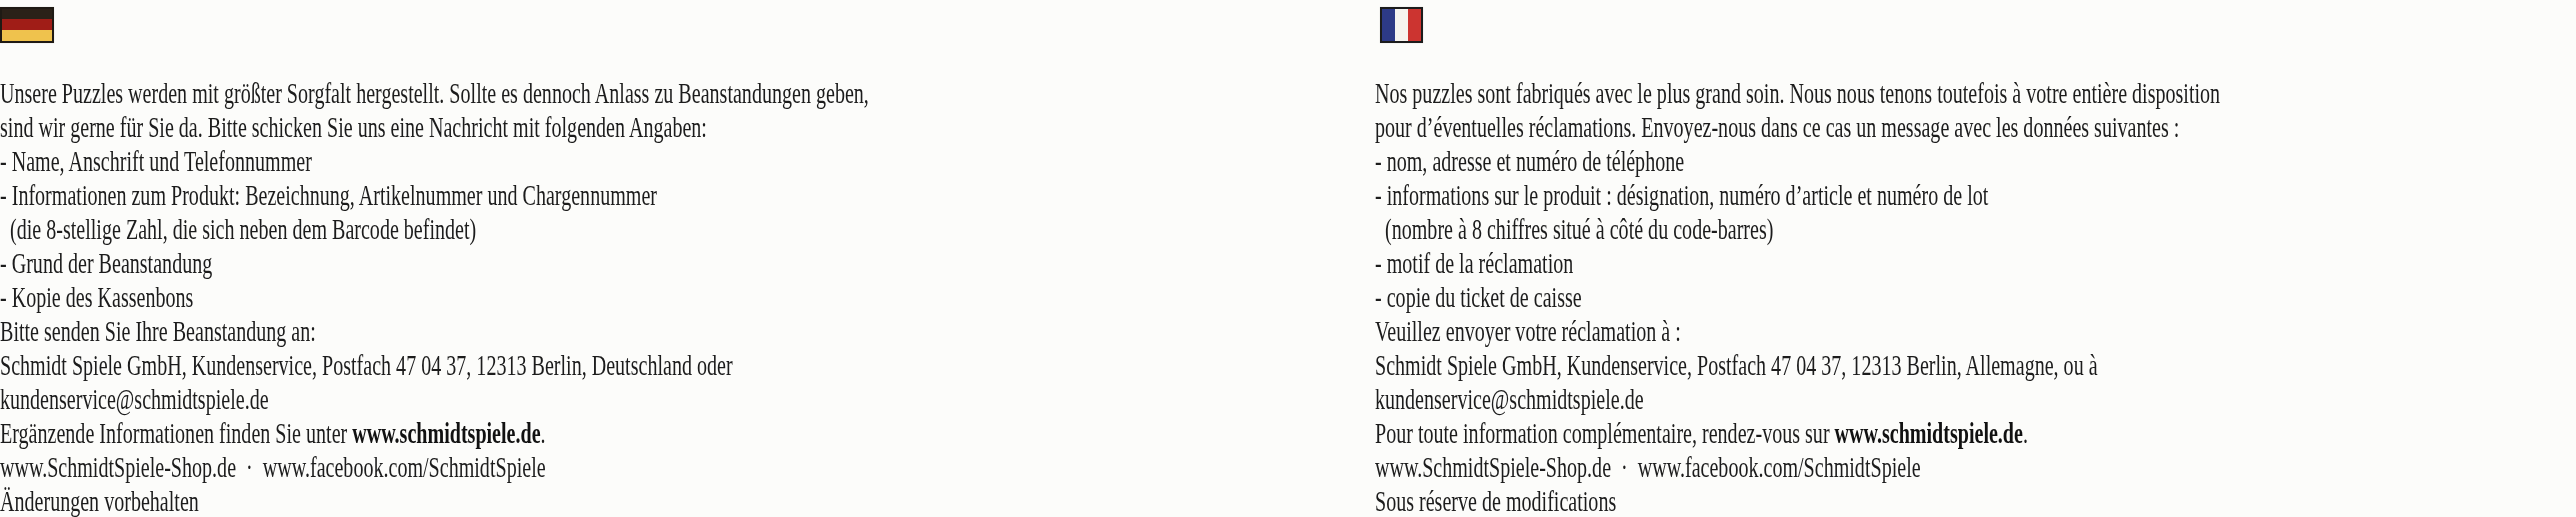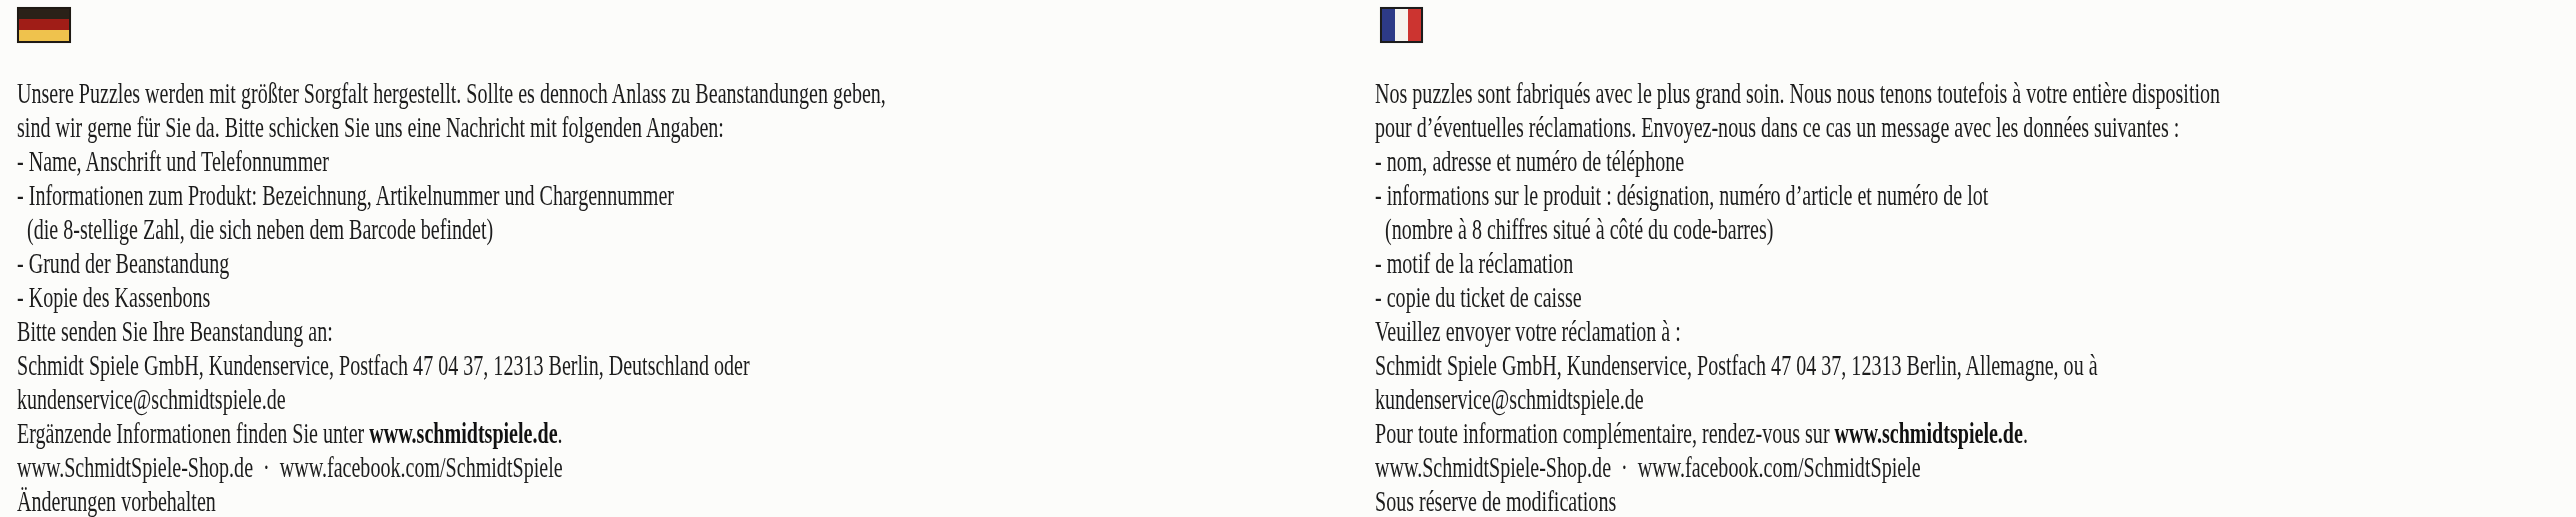--- a/index.html
+++ b/index.html
@@ -9,21 +9,21 @@
     font-family: "Liberation Serif", "DejaVu Serif", serif;
     overflow: hidden;
     position: relative;
   }
   .sheet {
     position: relative;
     width: 2576px;
     height: 518px;
   }
   .col { position: absolute; top: 6.7px; }
-  .col-de { left: 17px; }
+  .col-de { left: 0; }
   .col-fr { left: 1375px; }
   .flag {
     display: flex;
     border: 2px solid #1f1a14;
     margin-bottom: 33px;
     box-shadow: 0 0 0.7px rgba(0,0,0,0.4);
   }
   .flag > div { flex: 1; }
   .col-fr .flag { margin-left: 5.4px; }
   .text-block {

